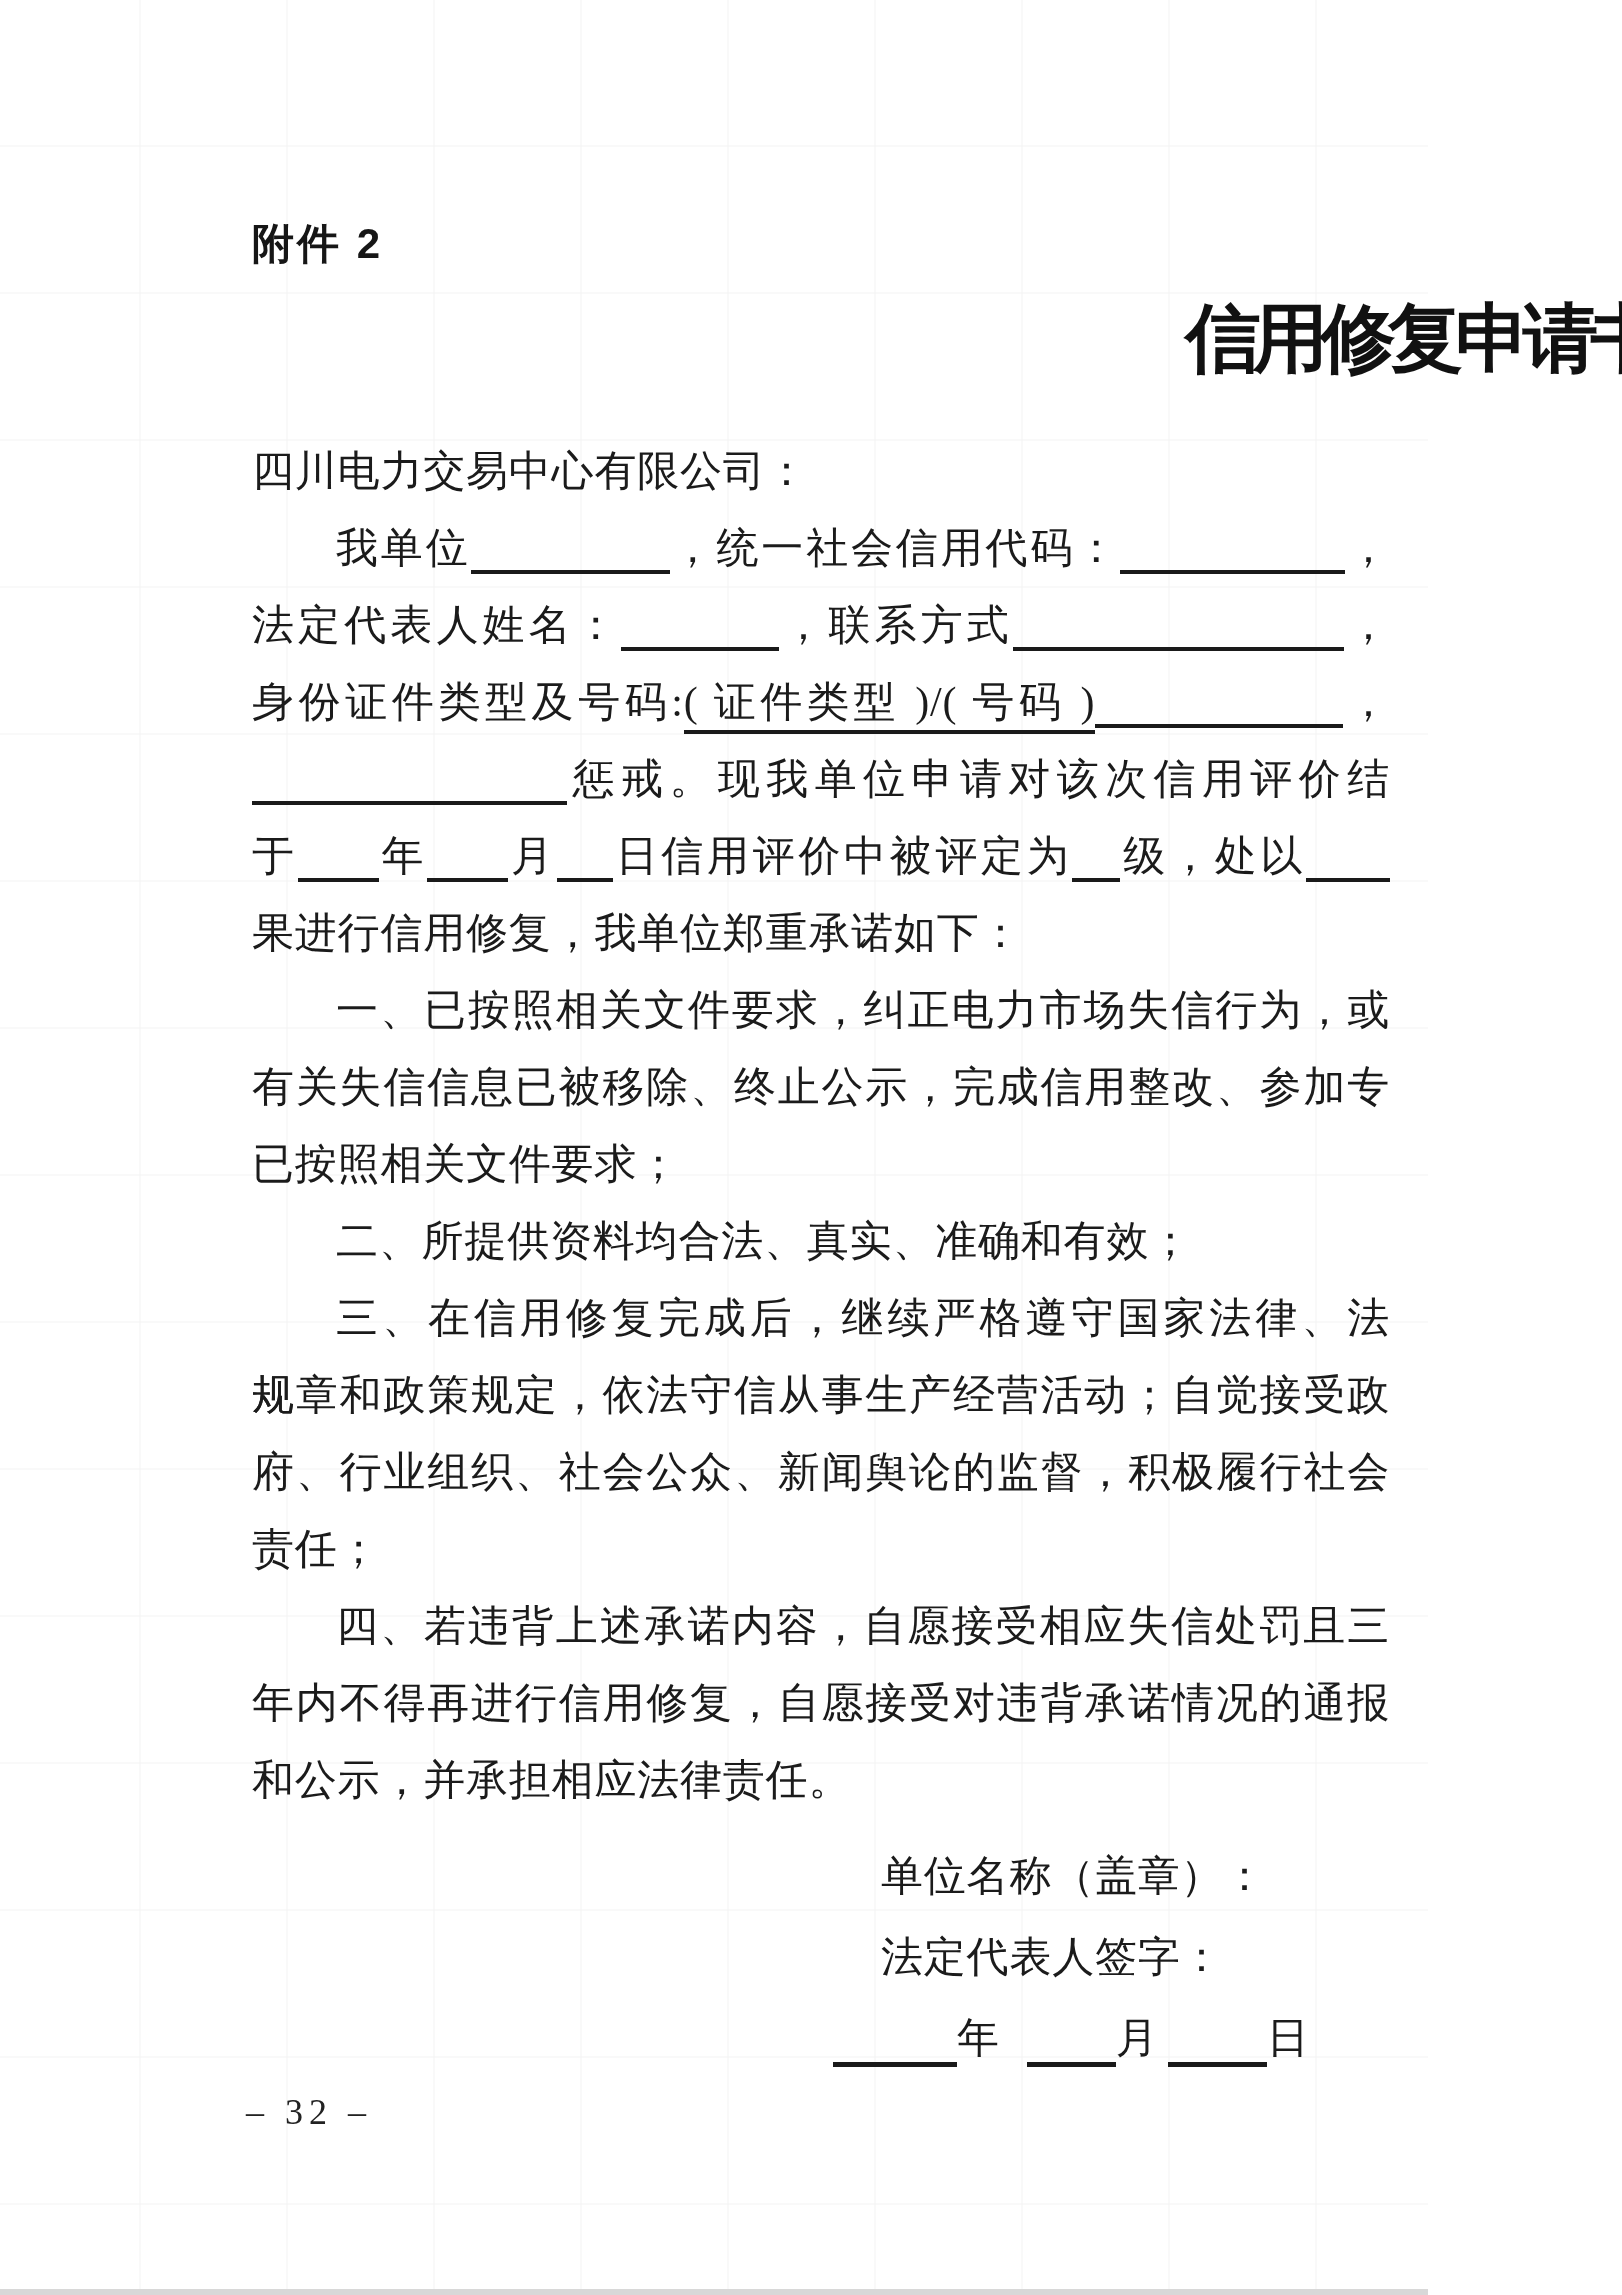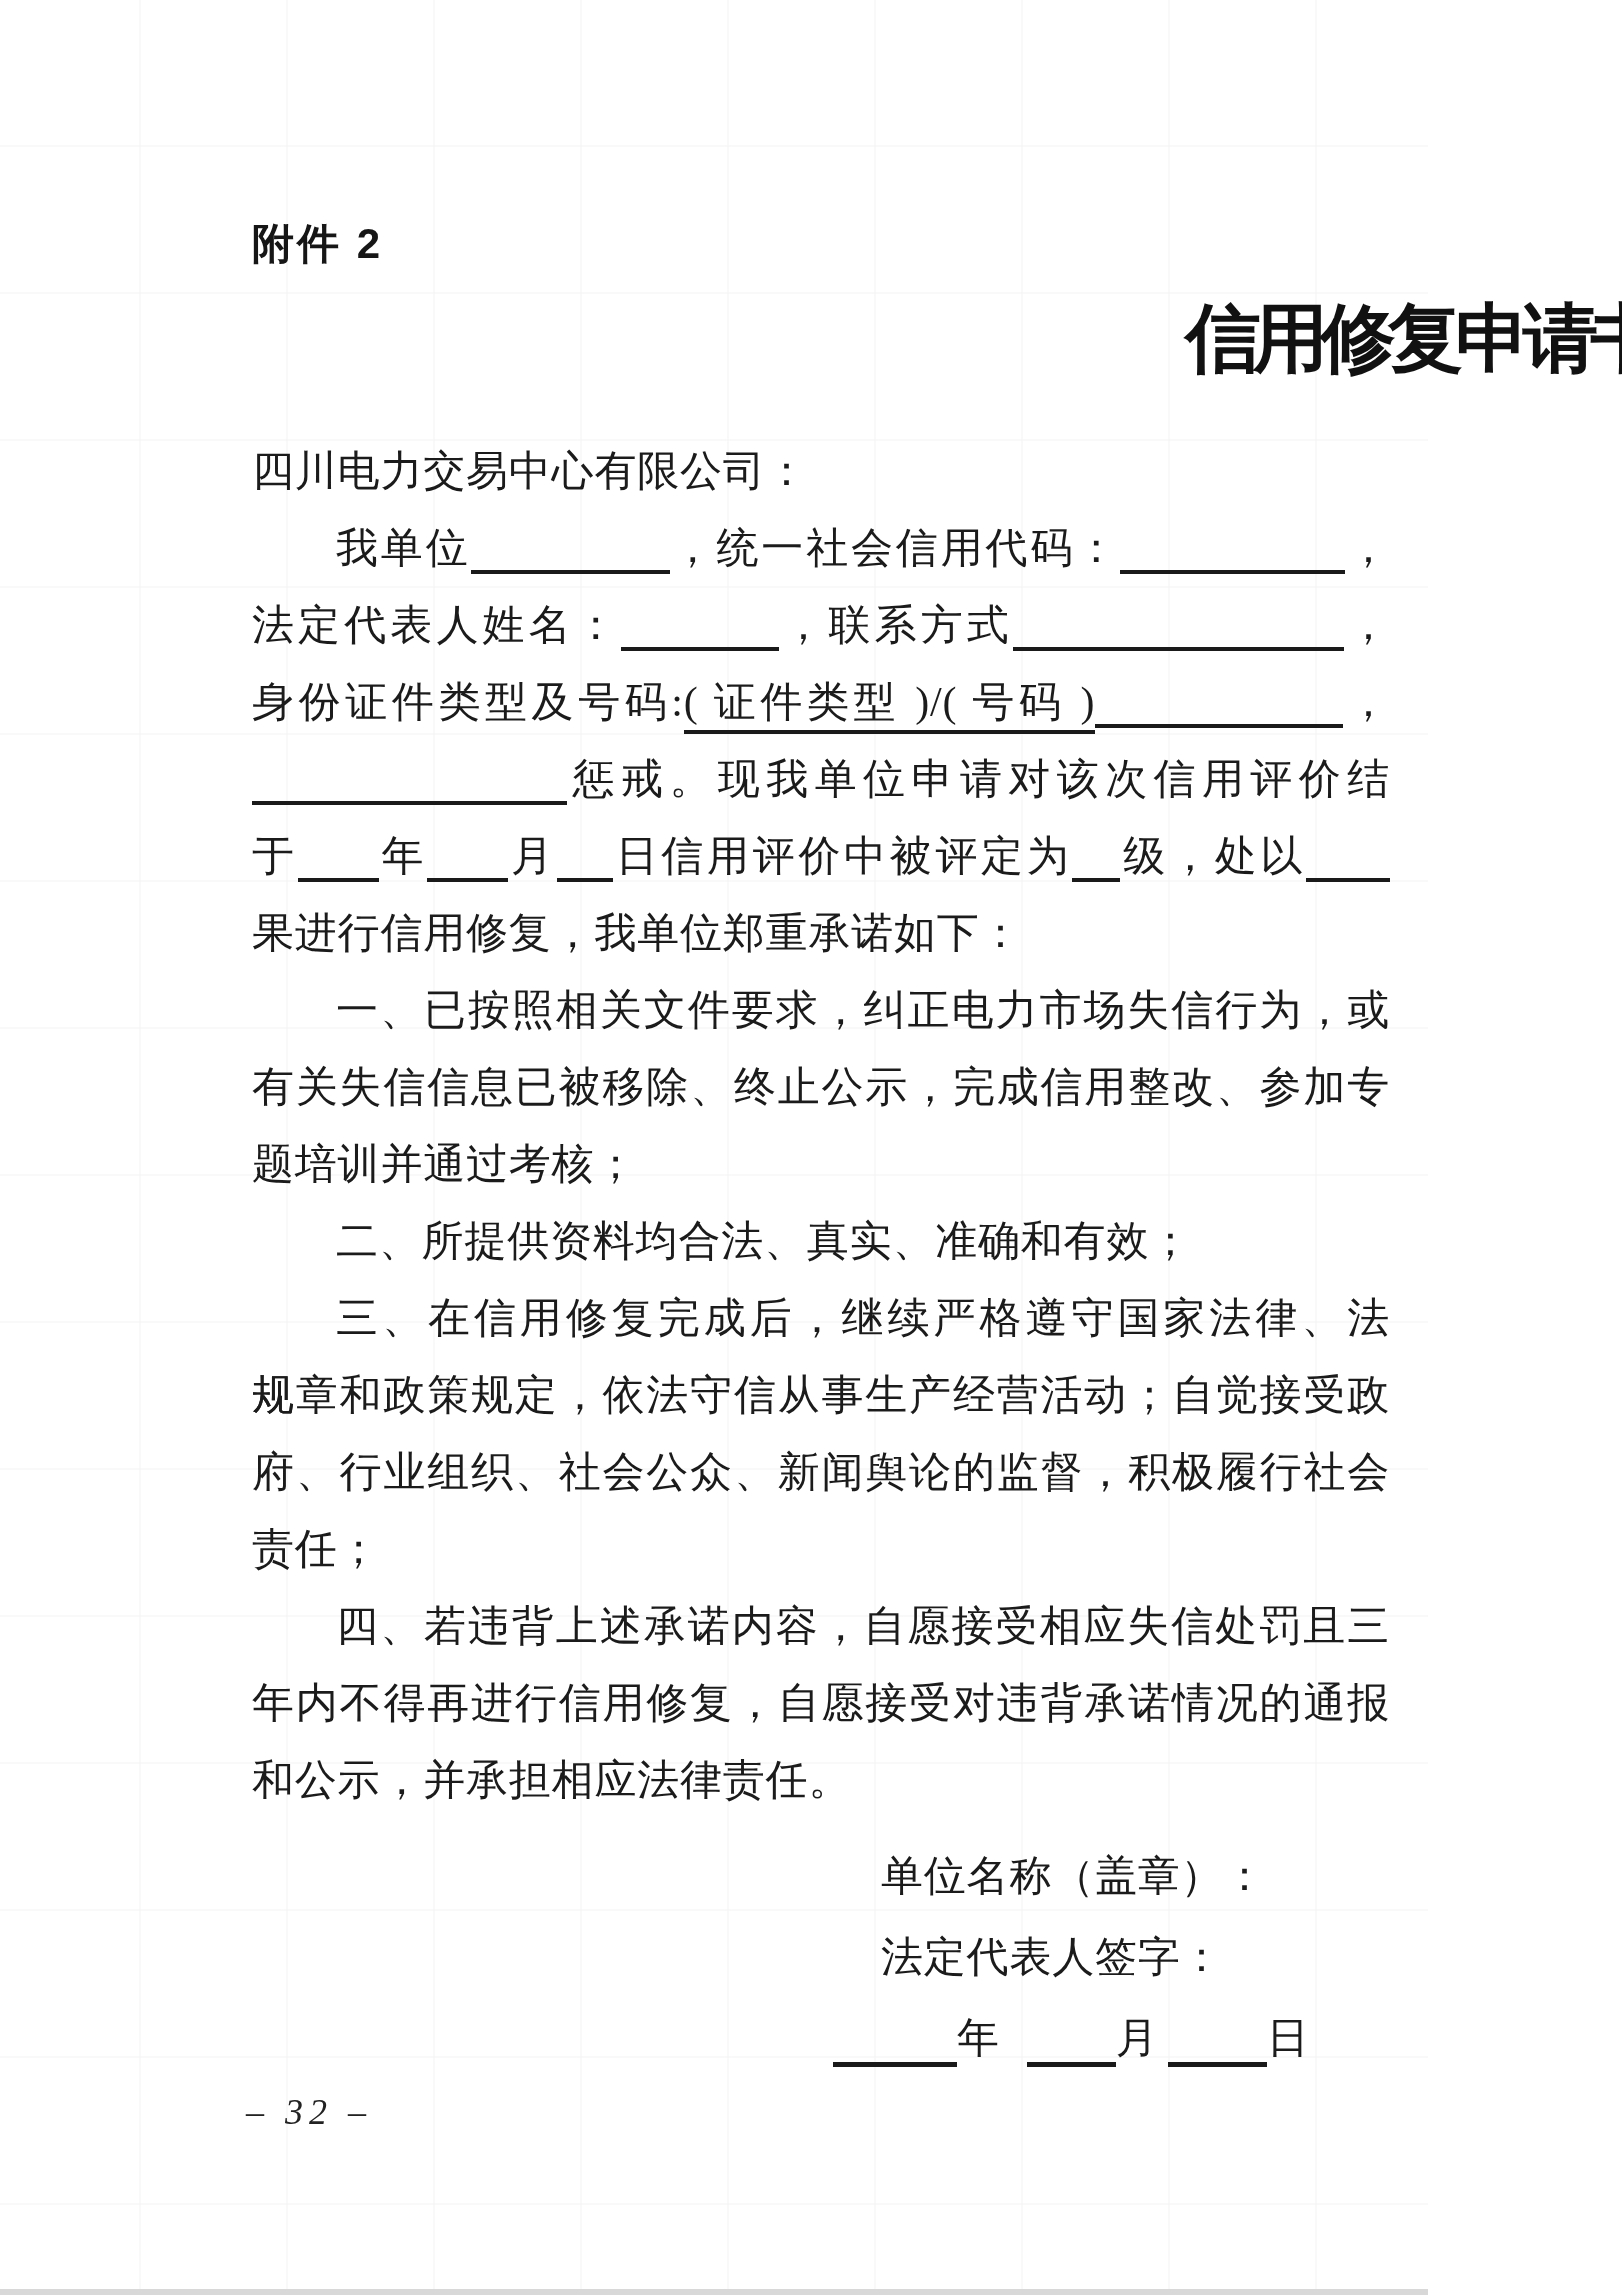--- a/index.html
+++ b/index.html
@@ -56,21 +56,20 @@
     font-size:42px;
   }
   .sig-block .l{line-height:81px;height:81px;}
   .sig-line{padding-left:629px;}
   .date-line{padding-left:581px;}
   .date-line .bl{border-bottom-width:5.3px;vertical-align:-15px;}
   .pagenum{
     position:absolute;left:246px;top:2090px;
     font-size:36px;letter-spacing:6px;line-height:45px;
     color:#222222;
-    font-style:italic;
   }
   .page-edge{
     position:absolute;left:0;right:0;bottom:0;height:6px;
     background:#d8d8d8;
   }
 </style>
 </head>
 <body>
 
 <div class="page">
@@ -84,21 +83,21 @@
 
     <div id="body-lines">
         <div class="l indent just"><span class="t">我单位</span><span class="bl" style="width: 199px;"></span><span class="t">，统一社会信用代码：</span><span class="bl" style="width: 225px;"></span><span class="t">，</span></div>
         <div class="l just"><span class="t">法定代表人姓名：</span><span class="bl" style="width: 158px;"></span><span class="t">，联系方式</span><span class="bl" style="width: 331px;"></span><span class="t">，</span></div>
         <div class="l just"><span class="t">身份证件类型及号码:</span><span class="ut">( 证件类型 )/( 号码 )</span><span class="bl" style="width: 248px;"></span><span class="t">，</span></div>
         <div class="l just"><span class="bl" style="width: 315px;"></span><span class="t">惩戒。现我单位申请对该次信用评价结</span></div>
         <div class="l just"><span class="t">于</span><span class="bl" style="width: 81px;"></span><span class="t">年</span><span class="bl" style="width: 81px;"></span><span class="t">月</span><span class="bl" style="width: 56px;"></span><span class="t">日信用评价中被评定为</span><span class="bl" style="width: 48px;"></span><span class="t">级，处以</span><span class="bl" style="width: 84px;"></span></div>
         <div class="l"><span class="t">果进行信用修复，我单位郑重承诺如下：</span></div>
         <div class="l indent just"><span class="t">一、已按照相关文件要求，纠正电力市场失信行为，或</span></div>
         <div class="l just"><span class="t">有关失信信息已被移除、终止公示，完成信用整改、参加专</span></div>
-        <div class="l"><span class="t">题培训并通过考核；</span></div>
+        <div class="l"><span class="t">已按照相关文件要求；</span></div>
         <div class="l indent"><span class="t">二、所提供资料均合法、真实、准确和有效；</span></div>
         <div class="l indent just"><span class="t">三、在信用修复完成后，继续严格遵守国家法律、法规、</span></div>
         <div class="l just"><span class="t">规章和政策规定，依法守信从事生产经营活动；自觉接受政</span></div>
         <div class="l just"><span class="t">府、行业组织、社会公众、新闻舆论的监督，积极履行社会</span></div>
         <div class="l"><span class="t">责任；</span></div>
         <div class="l indent just"><span class="t">四、若违背上述承诺内容，自愿接受相应失信处罚且三</span></div>
         <div class="l just"><span class="t">年内不得再进行信用修复，自愿接受对违背承诺情况的通报</span></div>
         <div class="l"><span class="t">和公示，并承担相应法律责任。</span></div>
       </div>
 

